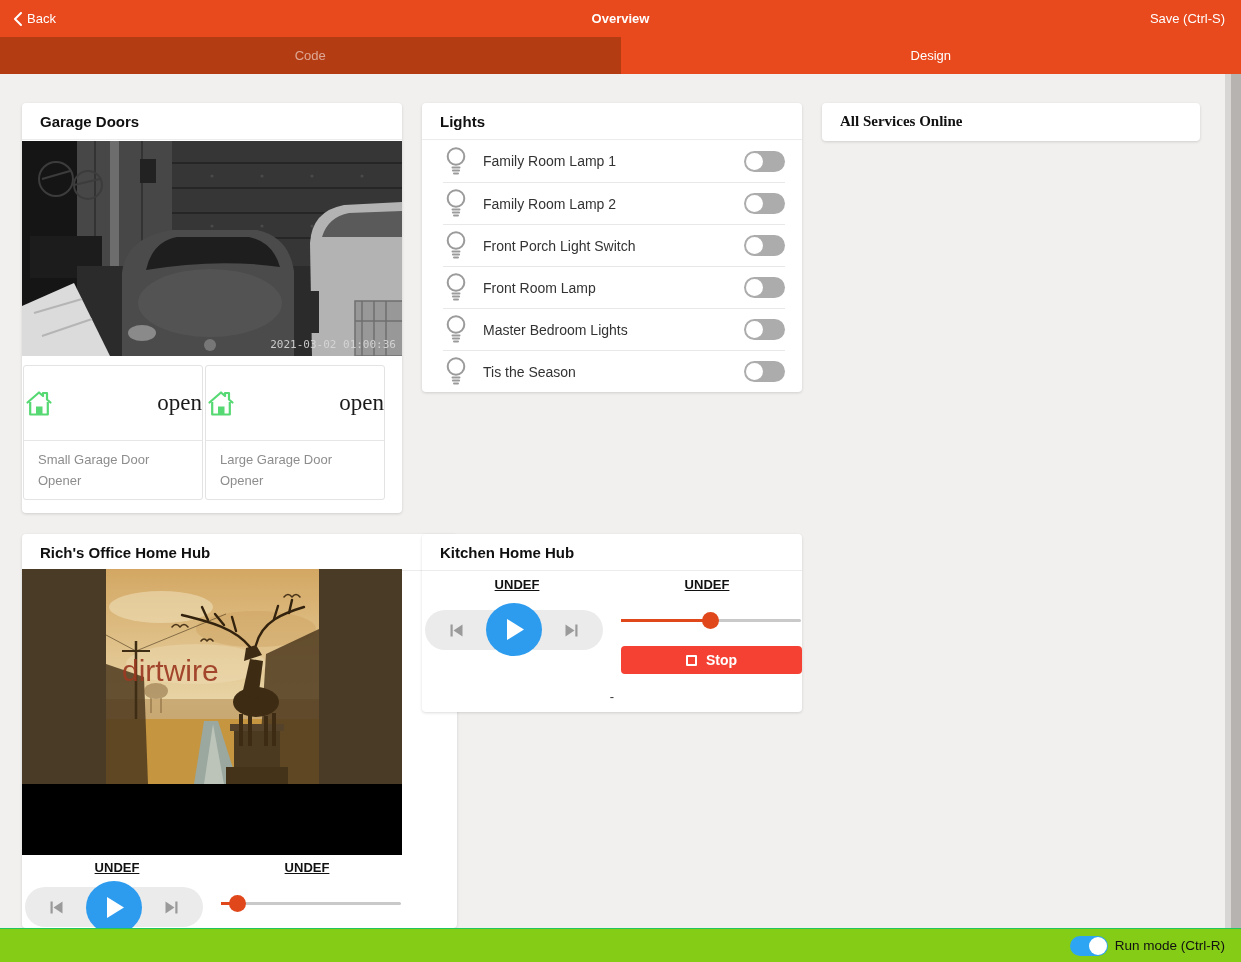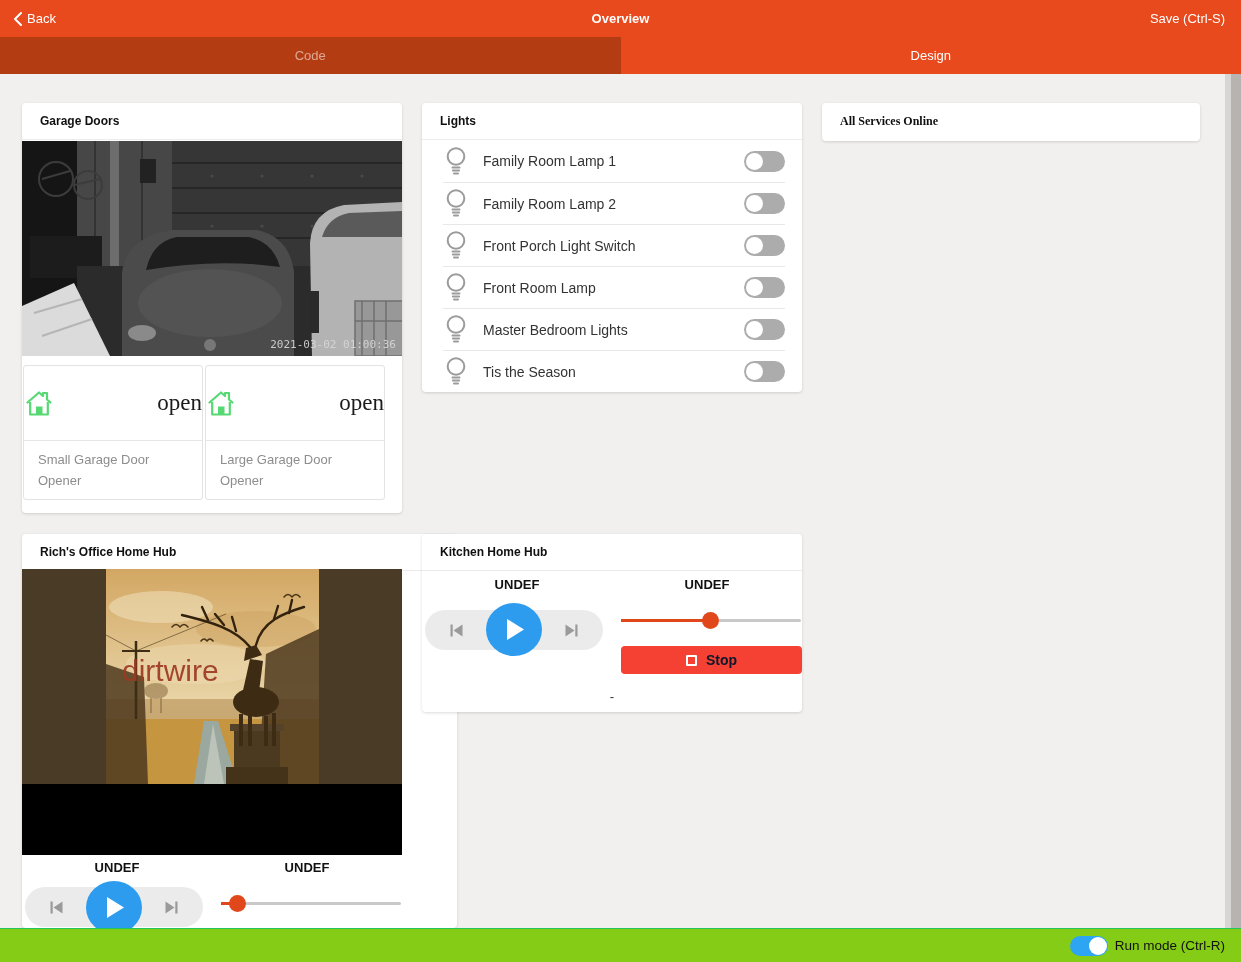--- a/index.html
+++ b/index.html
@@ -18,21 +18,21 @@
   .back-btn { position:absolute; left:13px; top:0; height:37px; display:flex; align-items:center; gap:5px; cursor:pointer; }
   .topbar-title { position:absolute; left:0; right:0; top:0; height:37px; line-height:37px; text-align:center; font-weight:bold; }
   .save-btn { position:absolute; right:16px; top:0; height:37px; line-height:37px; cursor:pointer; }
   
   .tabbar { position:absolute; top:37px; left:0; width:1241px; height:37px; display:flex; z-index:30; }
   .tab { flex:1; text-align:center; line-height:37px; font-size:13px; cursor:pointer; }
   .tab-design { background:var(--accent,#E8491D); color:#fff; }
   .tab-code { background:var(--tab-inactive,#B43C12); color:rgba(255,255,255,0.55); }
   
   .card { position:absolute; background:#fff; border-radius:4px; box-shadow:0 1px 3px rgba(0,0,0,0.14); }
-  .card-header { height:37px; line-height:37px; padding-left:18px; font-weight:bold; font-size:12px; color:#101010; border-bottom:1px solid #ECECEC; }
+  .card-header { height:37px; line-height:37px; padding-left:18px; font-weight:bold; font-size:15px; color:#101010; border-bottom:1px solid #ECECEC; }
   .card-header.no-border { border-bottom:none; }
 
   
   #garage-card { left:22px; top:103px; width:380px; height:410px; }
   .camera-box { position:absolute; top:38px; left:0; width:380px; height:215px; }
   .opener-tile { position:absolute; width:180px; height:135px; border:1px solid #E3E3E3; border-radius:3px; background:#fff; top:262px; }
   .opener-tile.t1 { left:1px; } .opener-tile.t2 { left:183px; }
   .opener-action { height:74px; display:flex; align-items:center; justify-content:space-between; gap:32px; cursor:pointer;font-family:Liberation Serif, serif; }
   .opener-action-label { font-size:23px; color:#1b1b1b; }
   .opener-name { border-top:1px solid #E6E6E6; padding:9px 14px; font-size:13px; color:#8D8D8D; line-height:1.6; }
@@ -44,21 +44,21 @@
   .light-label { margin-left:16px; font-size:14px; color:#333; flex:1; }
   .light-divider { height:1px; background:#E8E8E8; margin:0 17px 0 21px; }
   .toggle-off { width:41px; height:21px; background:#ACACAC; border-radius:11px; position:relative; cursor:pointer; flex:none; }
   .toggle-off .knob { position:absolute; left:2px; top:2px; width:17px; height:17px; background:#fff; border-radius:50%; }
 
   
   #services-card { left:822px; top:103px; width:378px; height:38px;font-family:Liberation Serif, serif; }
 
   
   .hub-status { position:absolute; left:0; width:380px; display:flex; }
-  .hub-status span { width:190px; text-align:center; font-size:13px; font-weight:bold; color:#111; }
+  .hub-status span { width:190px; text-align:center; font-size:13px; font-weight:bold; color:#111;text-decoration:underline; }
   .media-pill { position:absolute; width:178px; height:40px; background:#EBEBEB; border-radius:21px; }
   .skip-btn { position:absolute; top:12px; cursor:pointer; line-height:0; }
   .skip-prev { left:23px; } .skip-next { right:23px; }
   .play-btn { position:absolute; left:61px; width:56px; height:53px; background:var(--play-blue,#2D9CEF); border-radius:50%;
               display:flex; align-items:center; justify-content:center; cursor:pointer; }
   .slider { position:absolute; width:180px; height:18px; cursor:pointer; }
   .slider-track { position:absolute; top:8px; left:0; right:0; height:3px; background:#C9C9C9; border-radius:2px; }
   .slider-fill { position:absolute; top:8px; left:0; height:3px; background:var(--slider-orange,#E0481C); }
   .slider-knob { position:absolute; top:1px; width:17px; height:17px; border-radius:50%; background:var(--slider-orange,#E0481C); cursor:grab; }
 
@@ -78,21 +78,21 @@
   #kitchen-card { left:422px; top:534px; width:380px; height:178px; }
   #kitchen-card .hub-status { top:43px; }
   #kitchen-card .media-pill { left:3px; top:76px; }
   #kitchen-card .play-btn { top:-7px; }
   #kitchen-card .slider { left:199px; top:77px; }
   #kitchen-card .slider-fill { width:90px; }
   #kitchen-card .slider-knob { left:81px; }
   .stop-btn { position:absolute; left:199px; top:112px; width:181px; height:28px; background:var(--stop-red,#F44133);
               border-radius:4px; display:flex; align-items:center; justify-content:center; gap:9px; cursor:pointer; }
   .stop-icon { width:11px; height:11px; border:2px solid #fff; border-radius:1px; }
-  .stop-label { color:#0f172a; font-size:14px; font-weight:bold; }
+  .stop-label { color:#ffffff; font-size:14px; font-weight:bold; }
   .track-info { position:absolute; top:155px; left:0; width:380px; text-align:center; font-size:13px; color:#333; }
 
   
   .scrollbar { position:absolute; right:0; top:74px; width:16px; height:854px; background:#D8D6D4; z-index:20; }
   .scrollbar-thumb { position:absolute; right:0; top:0; width:10px; height:100%; background:#B6B3B0; }
 
   
   .bottombar { position:absolute; top:928px; left:0; width:1241px; height:34px; background:#84cc16;
                border-top:1px solid #22c55e; display:flex; align-items:center; justify-content:flex-end;
                padding-right:16px; gap:7px; z-index:40; }

